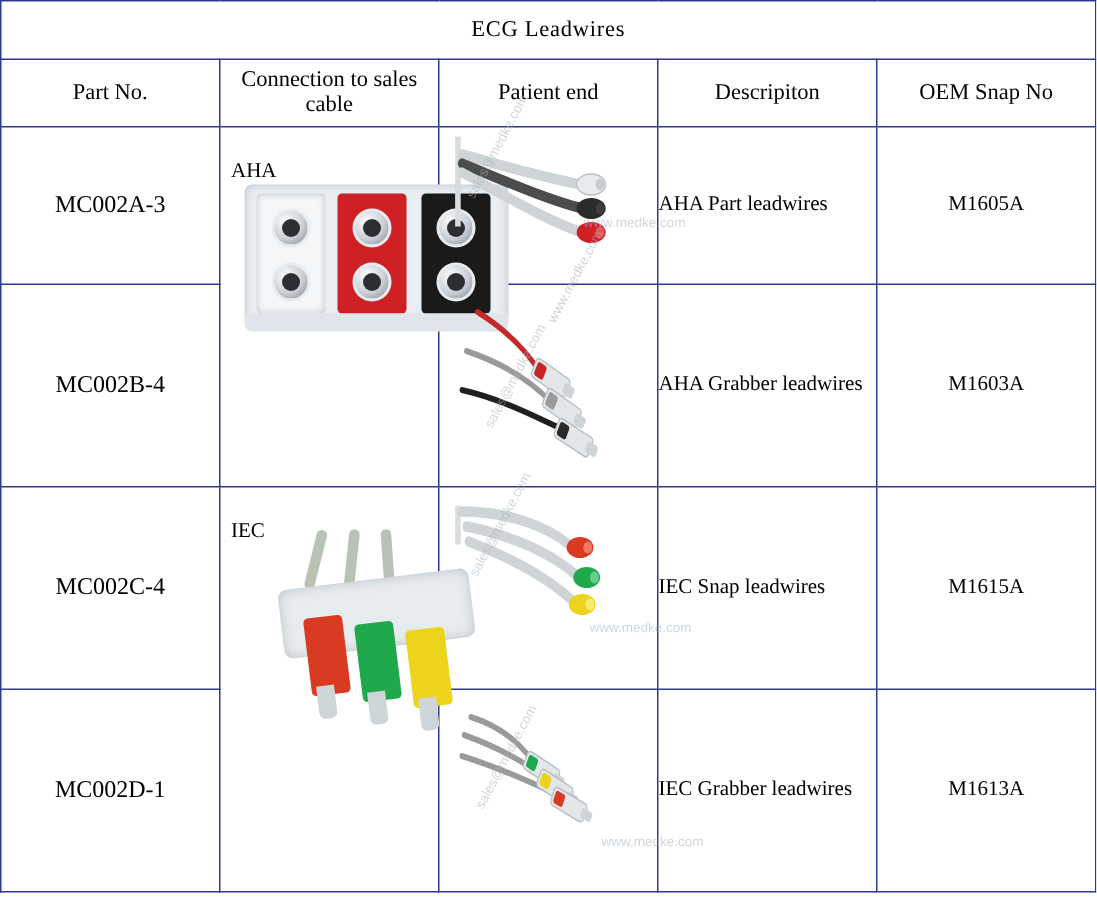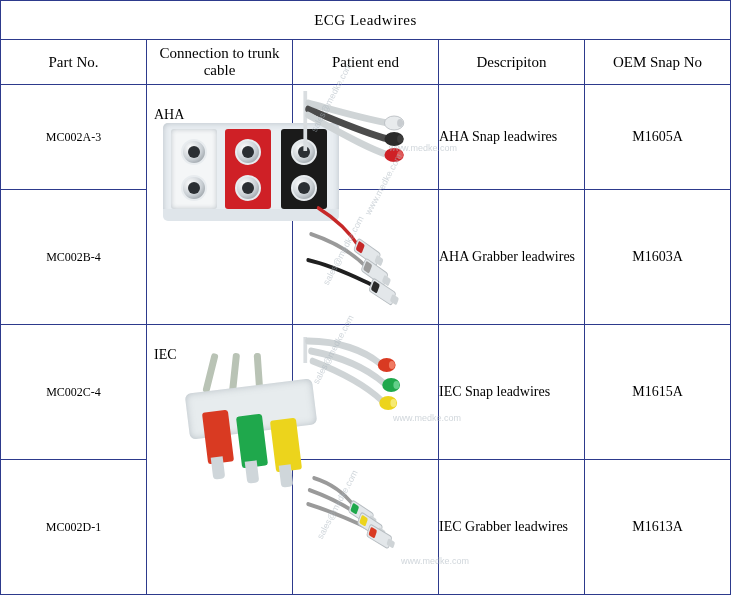--- a/index.html
+++ b/index.html
@@ -39,21 +39,21 @@
     font-size: 15px;
     letter-spacing: 0.5px;
   }
   .header-cell {
     height: 44px;
     text-align: center;
     font-size: 15px;
   }
   .partno-cell {
     text-align: center;
-    font-size: 12px;
+    font-size: 16px;
   }
   .oem-cell {
     text-align: center;
     font-size: 14px;
   }
   .desc-cell {
     font-size: 14px;
     padding-left: 9px;
     line-height: 1.45;
     vertical-align: middle;
@@ -209,21 +209,21 @@
 <div class="page">
   <table class="leadwire-table">
     <tbody>
 
       <tr>
         <td class="title-cell" colspan="5">ECG  Leadwires</td>
       </tr>
 
       <tr>
         <td class="header-cell" style="width:88px;">Part No.</td>
-        <td class="header-cell" style="width:206px;">Connection to trunk cable</td>
+        <td class="header-cell" style="width:206px;">Connection to sales cable</td>
         <td class="header-cell" style="width:195px;margin-left:32px;">Patient end</td>
         <td class="header-cell" style="width:122px;">Descripiton</td>
         <td class="header-cell" style="width:118px;">OEM Snap No</td>
       </tr>
 
       <tr>
         <td class="partno-cell">MC002A-3</td>
         <td class="conn-cell" rowspan="2">
           <span class="conn-label">AHA</span>
           <div class="img-wrap">
@@ -263,21 +263,21 @@
             <ellipse cx="136" cy="38" rx="13" ry="7" fill="#e8ebed" stroke="#b9bec2" stroke-width="1"></ellipse>
             <ellipse cx="136" cy="54" rx="13" ry="7" fill="#2b2b2b"></ellipse>
             <ellipse cx="136" cy="70" rx="13" ry="7" fill="#cf2026"></ellipse>
             <circle cx="144" cy="38" r="4" fill="#c8ccd0"></circle>
             <circle cx="144" cy="54" r="4" fill="#3d3d3d"></circle>
             <circle cx="144" cy="70" r="4" fill="#e05a5a"></circle>
           </svg>
           <span class="wm rot" style="left:16px; top:44px;">sales@medke.com</span>
           <span class="wm" style="left:96px; top:58px;">www.medke.com</span>
         </td>
-        <td class="desc-cell">AHA Snap leadwires</td>
+        <td class="desc-cell">AHA Part leadwires</td>
         <td class="oem-cell">M1605A</td>
       </tr>
 
       <tr>
         <td class="partno-cell">MC002B-4</td>
         <td class="patient-cell" style="height:134px;">
           <svg class="pe" viewBox="0 0 195 134" preserveAspectRatio="none">
             <path d="M34 18 C 60 30, 78 44, 90 58" stroke="#c62828" stroke-width="4" fill="none" stroke-linecap="round"></path>
             <path d="M24 44 C 56 52, 82 64, 100 78" stroke="#9a9a9a" stroke-width="4" fill="none" stroke-linecap="round"></path>
             <path d="M20 70 C 56 76, 86 88, 110 96" stroke="#1f1f1f" stroke-width="4" fill="none" stroke-linecap="round"></path>

